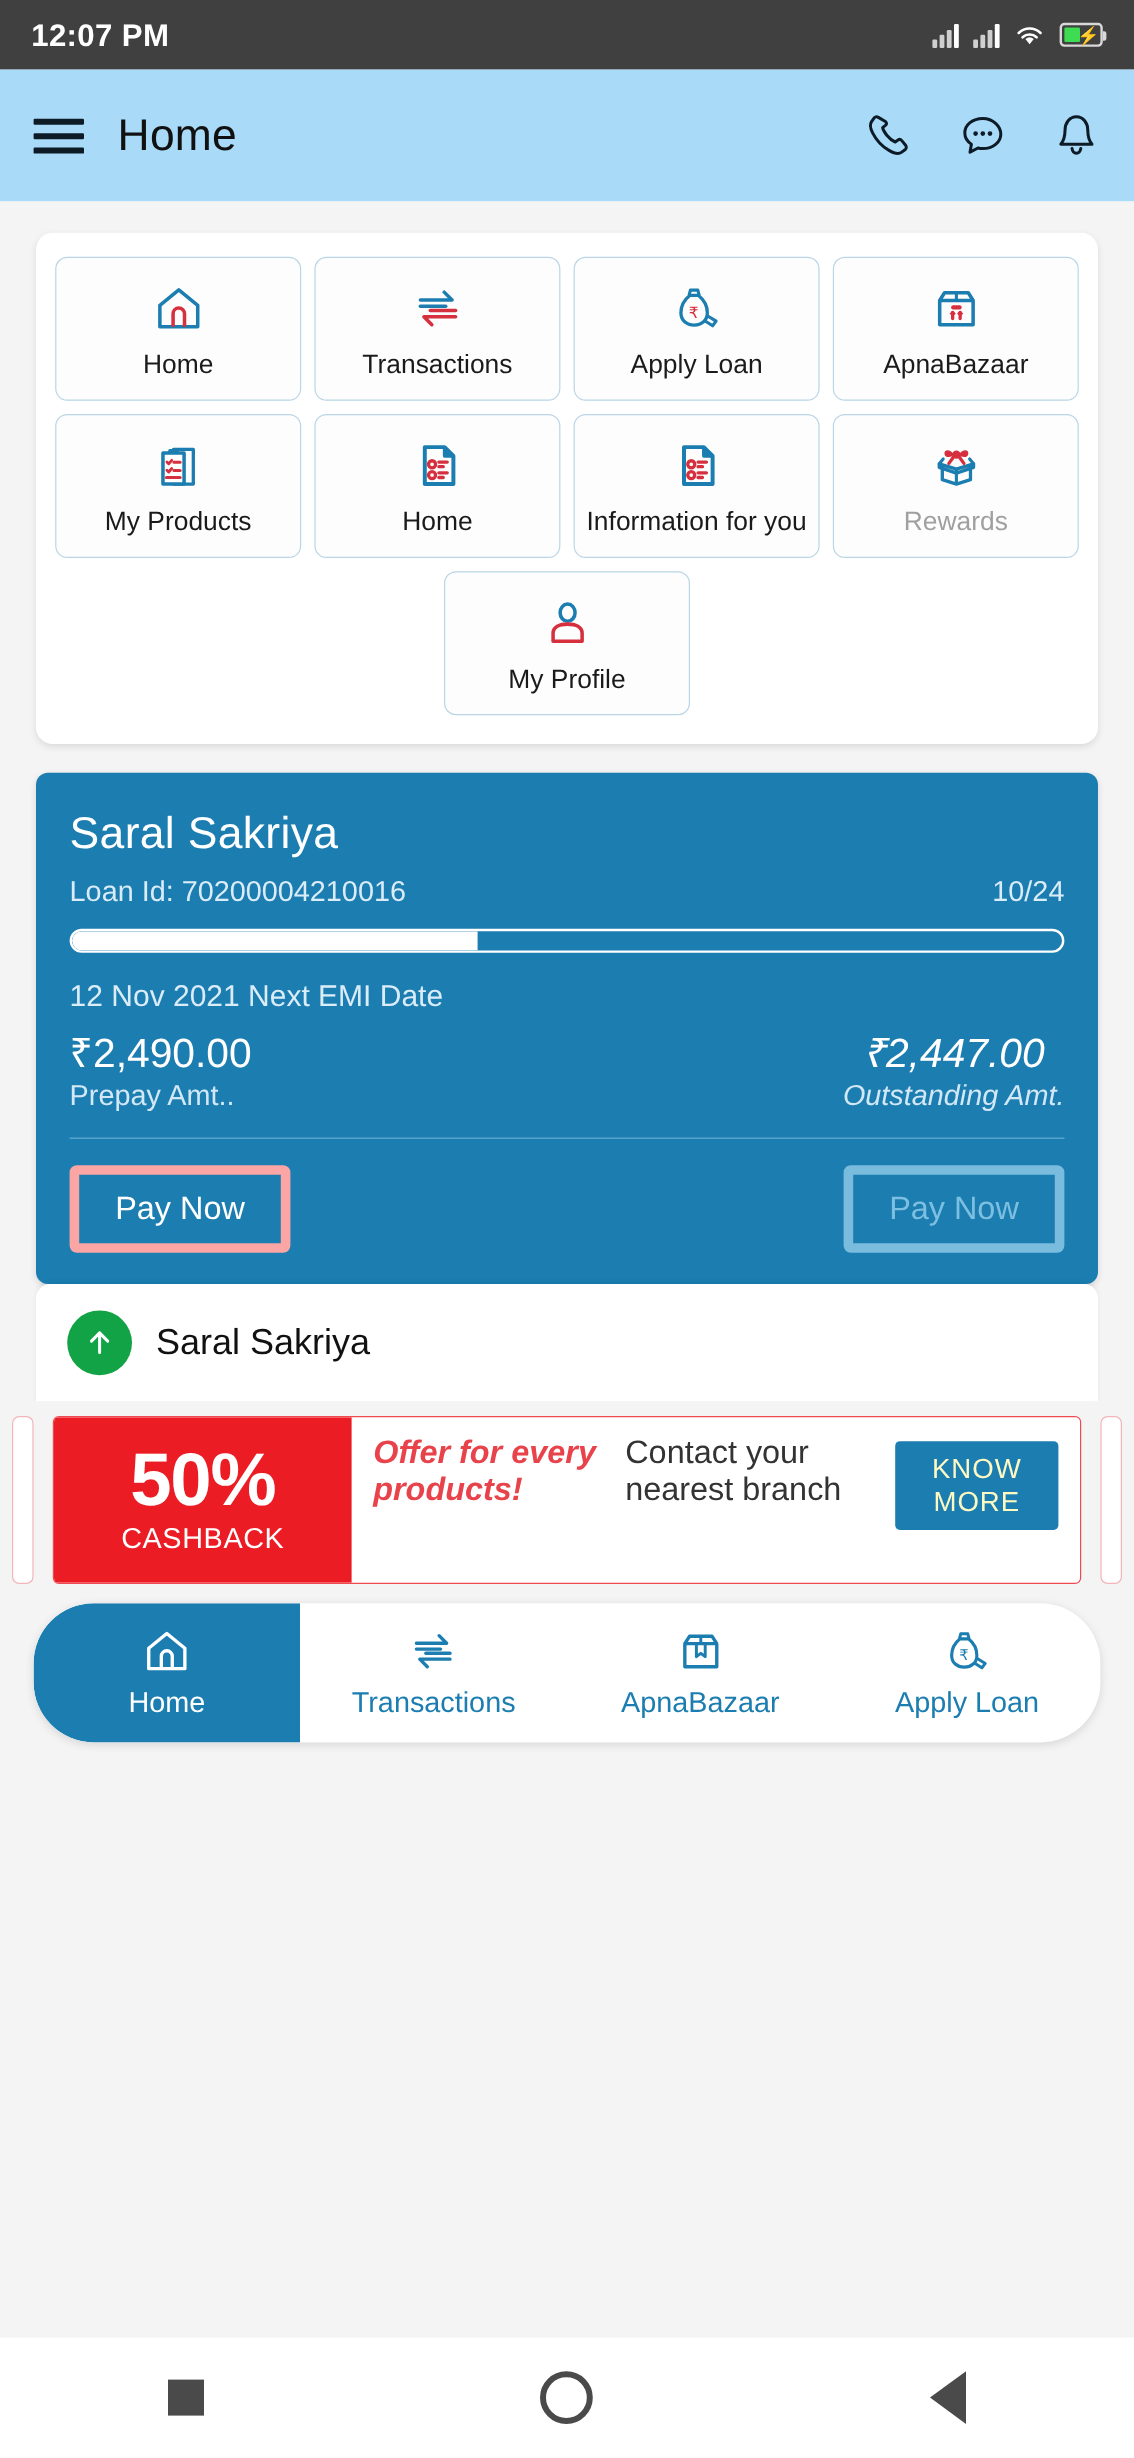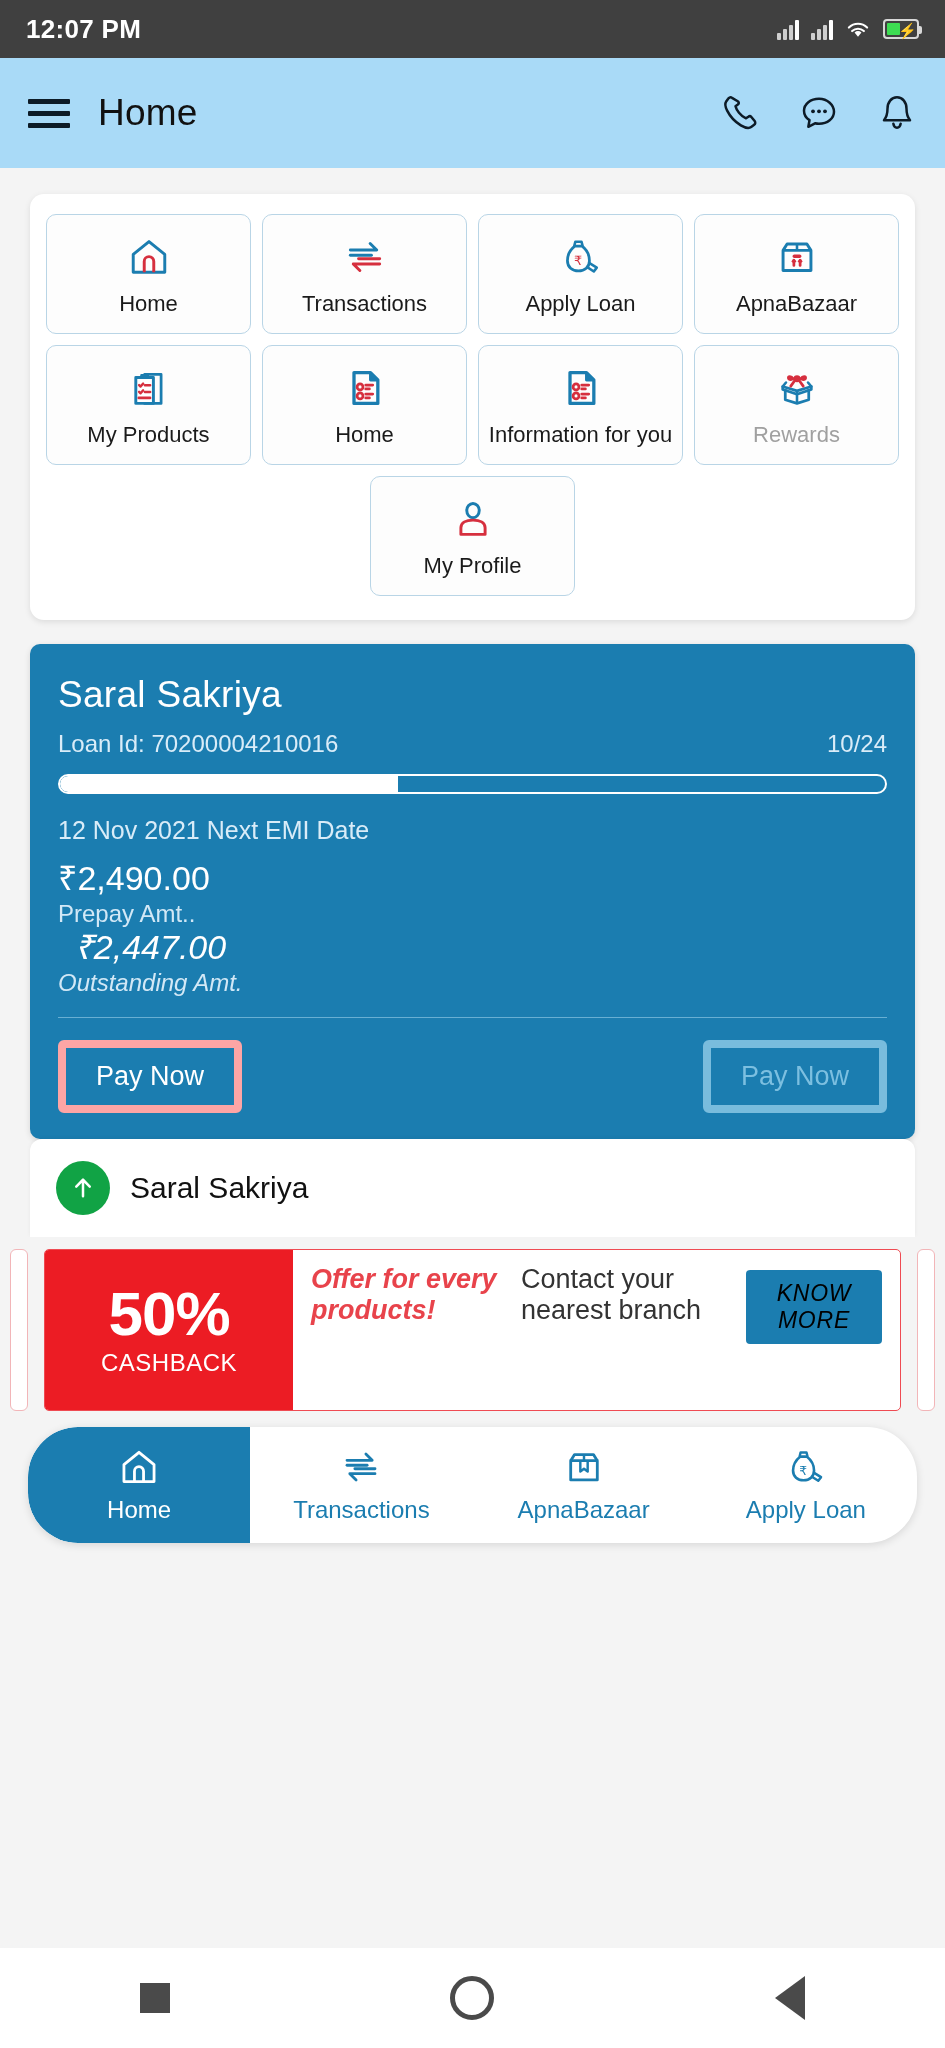--- a/index.html
+++ b/index.html
@@ -78,21 +78,21 @@
   }
   .loan-title{ font-size:37px; font-weight:400; letter-spacing:.3px;}
   .loan-sub{ display:flex; justify-content:space-between; align-items:flex-end;
              margin-top:14px; font-size:24px; color:#d9ecf8;}
   .progress{
     margin-top:16px; height:20px; background:#1b7db0; border:2px solid #fff;
     border-radius:10px; overflow:hidden;
   }
   .progress .bar{ height:100%; background:#fff; border-radius:9px 0 0 9px;}
   .emi-date{ margin-top:22px; font-size:25px; color:#d9ecf8;}
-  .amt-row{ display:flex; justify-content:space-between; align-items:flex-start; margin-top:14px;flex-direction:column;}
+  .amt-row{ display:flex; justify-content:space-between; align-items:flex-start; margin-top:14px;}
   .amt .val{ font-size:34px; line-height:1.15;}
   .amt .cap{ font-size:24px; color:#d2e8f6; margin-top:2px;}
   .amt.right{ text-align:center;font-style:italic;}
   .divider{ height:1px; background:#68afd3; margin:20px 0 16px 0;}
   .btn-row{ display:flex; justify-content:space-between; margin-top:22px;}
   .paybtn{
     border:8px solid #fca5a5; border-radius:6px; background:transparent;
     color:#fff; font-size:27px; padding:13px 30px; cursor:pointer;
     font-family:"Liberation Sans", sans-serif;
   }
@@ -116,35 +116,35 @@
 
   
   .promo-strip{ position:relative; padding:12px 0 0 0; background:#f4f4f4;}
   .promo-row{ display:flex; align-items:stretch; gap:16px; padding:0 10px;}
   .promo-peek{
     width:18px; flex:none; background:#fff; border:1px solid #f2b5b8;
     border-radius:6px;
   }
   .promo{
     flex:1; display:flex; background:#fff; border:1px solid #ef4a52;
-    border-radius:5px; overflow:hidden; height:162px;
+    border-radius:5px; overflow:hidden; height:140px;
   }
   .promo-left{
     width:248px; flex:none; background:#ec1c24; color:#fff;
     display:flex; flex-direction:column; align-items:center; justify-content:center;
   }
   .promo-left .big{ font-size:62px; font-weight:bold; line-height:1; letter-spacing:-1px;}
   .promo-left .small{ font-size:24px; letter-spacing:.5px; margin-top:4px;}
   .promo-right{ flex:1; padding:14px 18px; display:flex; flex-direction:row; gap:4px;}
   .promo-right .l1{ color:#e8434b; font-style:italic; font-weight:bold; font-size:27px;}
   .promo-right .l2{ color:#333; font-size:27px;}
   .know{
-    align-self:flex-start; margin-top:6px; background:#1b7db0; color:#000000;
+    align-self:flex-start; margin-top:6px; background:#1b7db0; color:#fef9c3;
     border:none; border-radius:4px; padding:10px 18px; font-size:23px;
-    letter-spacing:.8px; cursor:pointer; font-family:"Liberation Sans", sans-serif;font-style:italic;
+    letter-spacing:.8px; cursor:pointer; font-family:"Liberation Sans", sans-serif;
   }
 
   
   .botnav-wrap{ padding:16px 28px 0 28px; background:#f4f4f4;}
   .botnav{
     background:#fff; border-radius:50px; height:116px; display:flex;
     align-items:stretch; overflow:hidden; box-shadow:0 2px 8px rgba(0,0,0,.12);
   }
   .nav-item{
     flex:1; display:flex; flex-direction:column; align-items:center;

